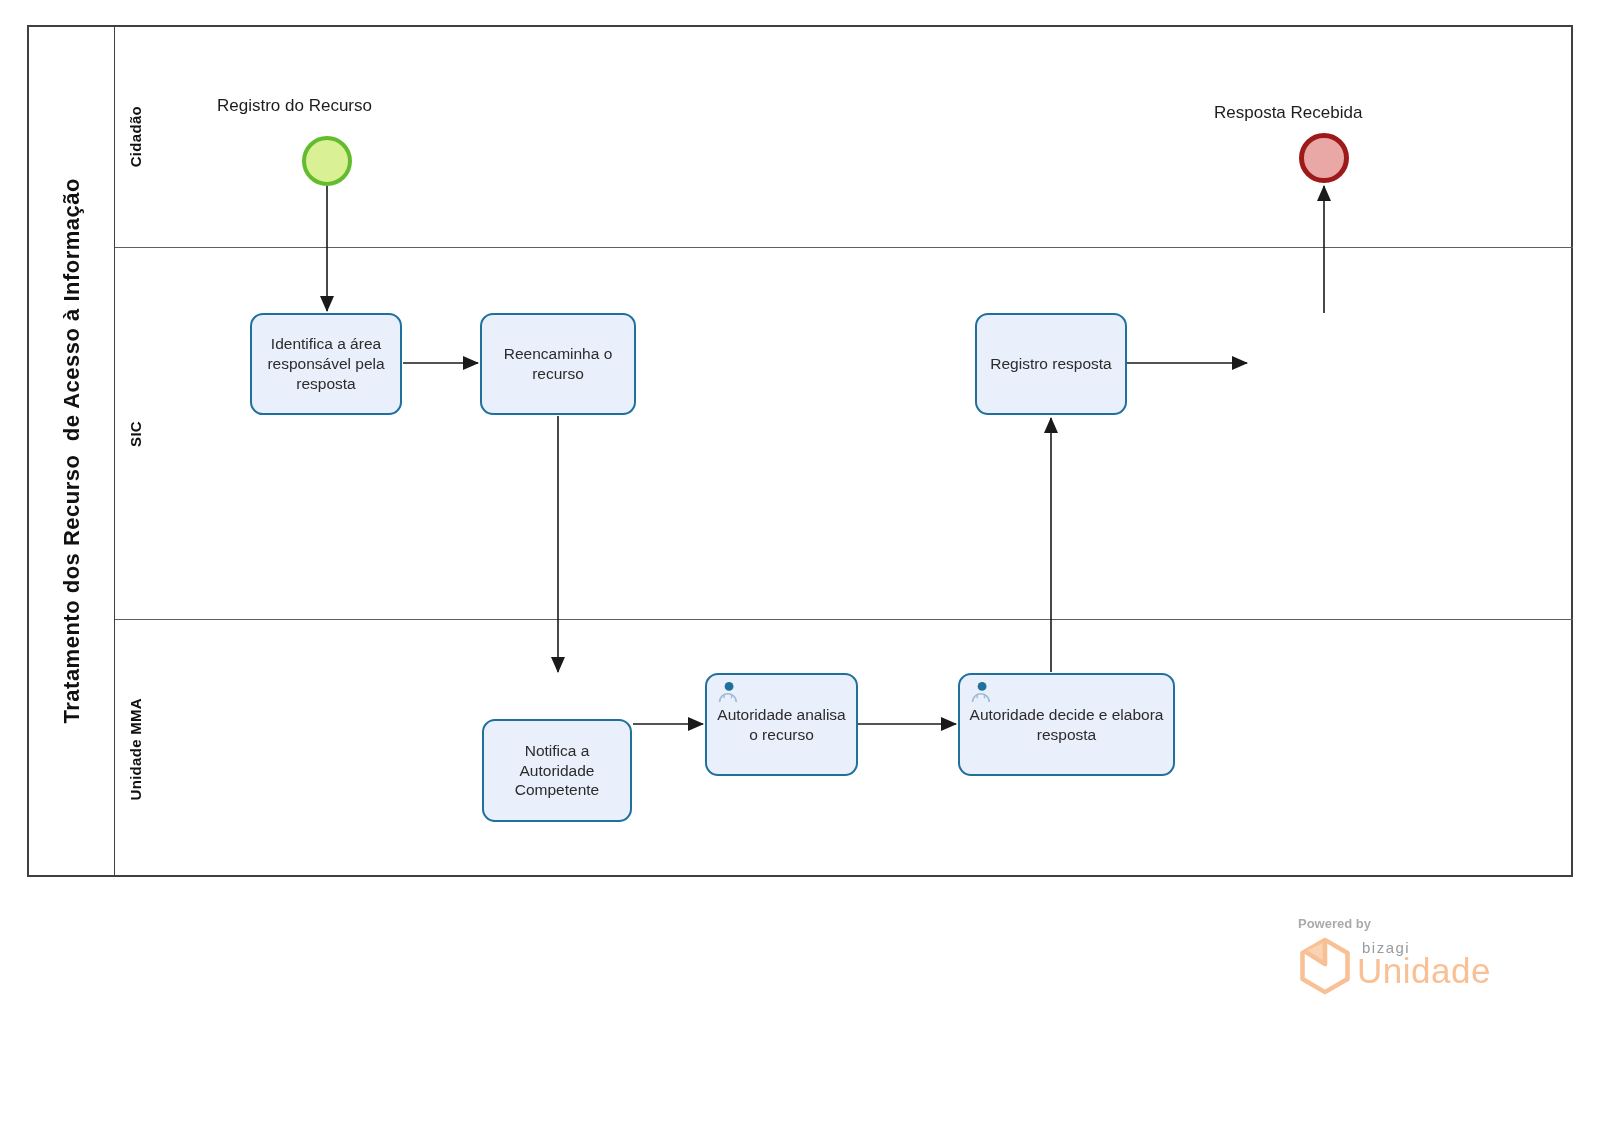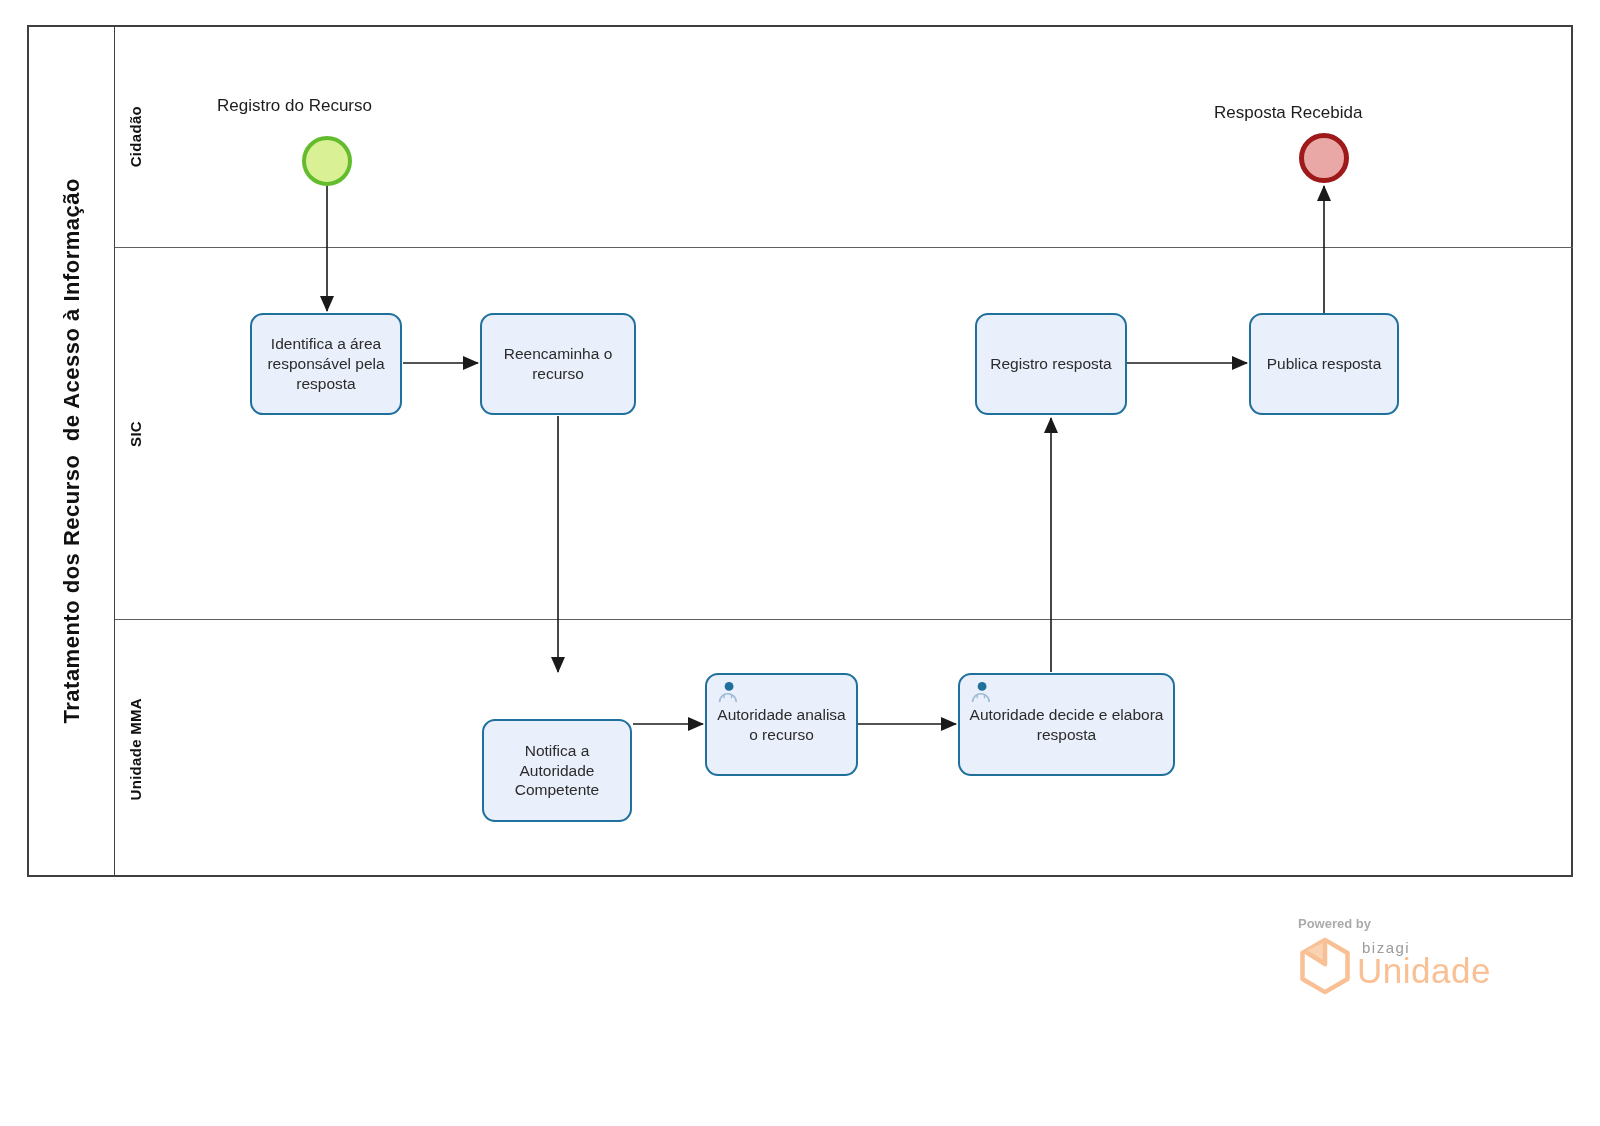--- a/index.html
+++ b/index.html
@@ -107,23 +107,20 @@
 
   <div class="task" style="left:250px;top:313px;width:152px;height:102px;">
     <span>Identifica a área responsável pela resposta</span>
   </div>
   <div class="task" style="left:480px;top:313px;width:156px;height:102px;">
     <span>Reencaminha o recurso</span>
   </div>
   <div class="task" style="left:975px;top:313px;width:152px;height:102px;">
     <span>Registro resposta</span>
   </div>
-  <div class="task" style="left:1249px;top:313px;width:150px;height:102px;">
-    <span>Publica resposta</span>
-  </div>
 
   <div class="task narrow" style="left:482px;top:673px;width:150px;height:103px;margin-top:46px;">
     <span>Notifica a Autoridade Competente</span>
   </div>
   <div class="task" style="left:705px;top:673px;width:153px;height:103px;padding-left:8px;">
     <svg class="user-icon" viewBox="0 0 22 22">
       <circle class="ut-head" cx="12.5" cy="5.2" r="4.2"></circle>
       <path class="ut-body" stroke-width="1.6" d="M3.5 20 C3.5 14.8 7.6 12.2 11.3 12.2 C15 12.2 19.3 14.8 19.3 20"></path>
       <path class="ut-body" stroke-width="1.3" d="M7.8 12.8 L7.8 16.4 M14.8 12.8 L14.8 16.4"></path>
     </svg>

